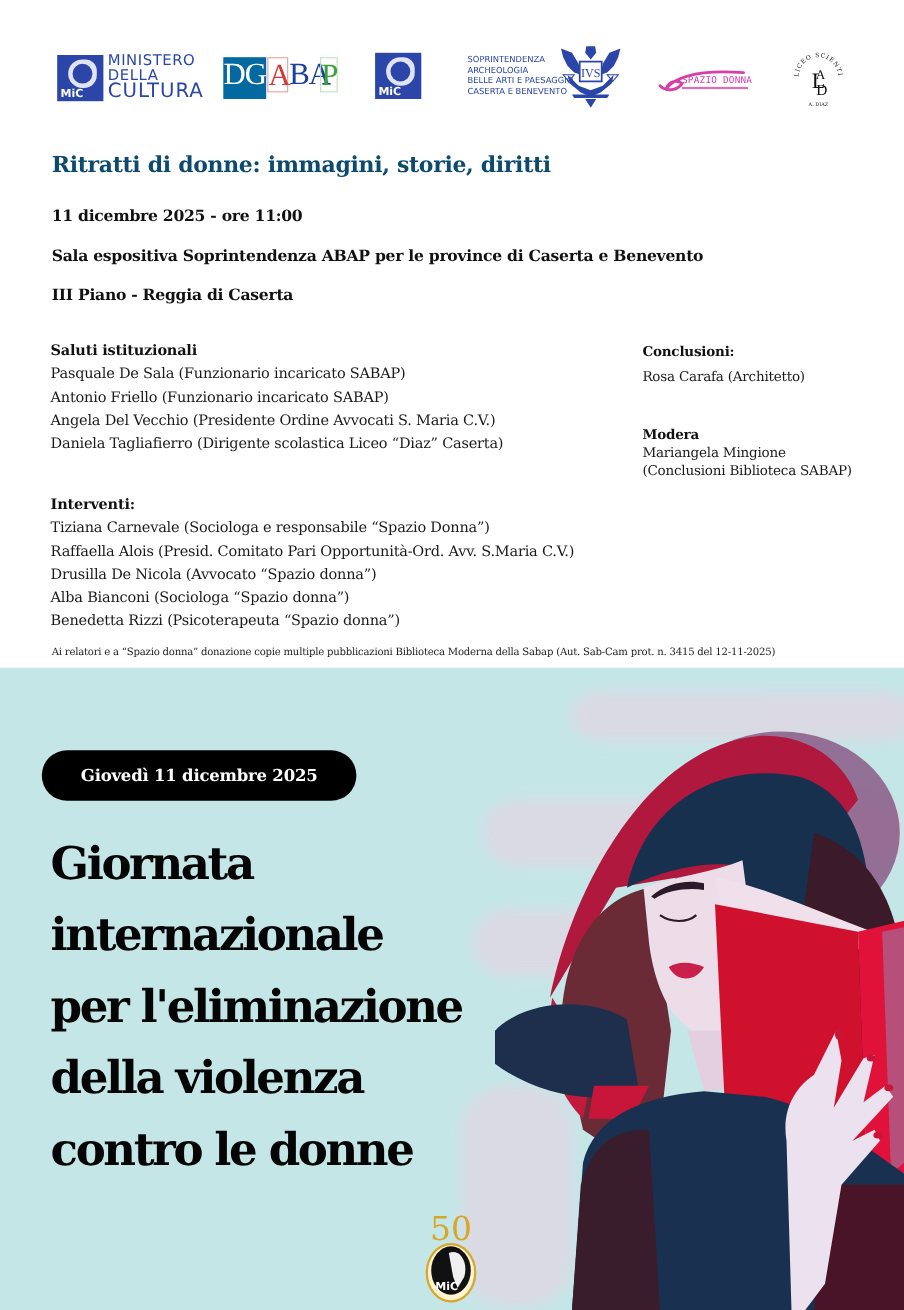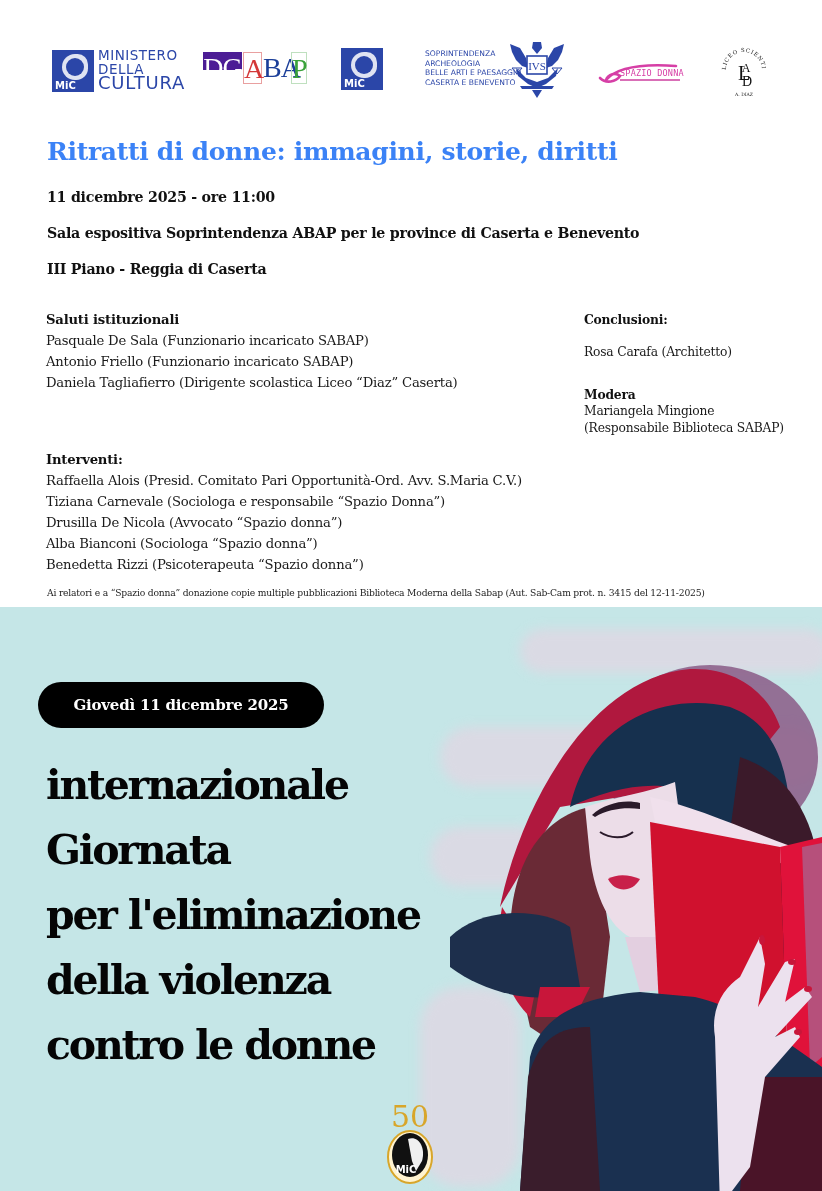--- a/index.html
+++ b/index.html
@@ -18,39 +18,39 @@
   .mic-box .head { position:absolute; left:10px; top:4px; width:26px; height:26px; border-radius:50% 40% 45% 50%; background:#ffffff; opacity:0.85; }
   .mic-box .head2 { position:absolute; left:14px; top:8px; width:18px; height:18px; border-radius:50%; background:#2b46a8; }
 
   .logo-min { left:52px; top:12px; }
   .logo-min .lines { position:absolute; left:46px; top:-2px; color:#2b46a8; font-family:"DejaVu Sans", sans-serif; line-height:14px; white-space:nowrap; }
   .logo-min .l1 { font-size:13.5px; letter-spacing:0.5px; }
   .logo-min .l2 { font-size:13.5px; letter-spacing:0.5px; }
   .logo-min .l3 { font-size:18px; letter-spacing:0.8px; }
 
   .logo-dg { left:203px; top:14px; height:32px; width:100px; }
-  .logo-dg .dg { position:absolute; left:0; top:0; width:39px; height:18px; background:#4c1d95; color:#fff; font-family:"Liberation Serif", serif; font-size:28px; line-height:32px; text-align:center; letter-spacing:-1px; }
+  .logo-dg .dg { position:absolute; left:0; top:0; width:39px; height:38px; background:#0369a1; color:#fff; font-family:"Liberation Serif", serif; font-size:28px; line-height:32px; text-align:center; letter-spacing:-1px; }
   .logo-dg .a1 { position:absolute; left:40px; top:0; width:19px; height:32px; border:1px solid #e9a0a0; color:#d43838; font-family:"Liberation Serif", serif; font-size:28px; line-height:32px; text-align:center; }
   .logo-dg .b { position:absolute; left:60px; top:0; color:#1c3f99; font-family:"Liberation Serif", serif; font-size:28px; line-height:32px; letter-spacing:-1px; }
   .logo-dg .p { position:absolute; left:88px; top:0; width:16px; height:32px; border:1px solid #bfe0bf; color:#3aa23a; font-family:"Liberation Serif", serif; font-size:28px; line-height:32px; text-align:center; }
 
   .logo-sop { left:341px; top:10px; }
   .logo-sop .lines { position:absolute; left:48px; top:1px; color:#2b46a8; font-family:"DejaVu Sans", sans-serif; font-size:7.6px; line-height:9.6px; white-space:nowrap;margin-left:36px; }
 
   .logo-ivs { left:506px; top:0px; width:62px; height:62px; }
   .ivs-svg { width:62px; height:62px; }
 
   .logo-spazio { left:598px; top:20px; width:90px; height:30px; }
   .logo-spazio .txt { position:absolute; left:22px; top:10px; color:#d63fa6; font-family:"DejaVu Sans Mono", monospace; font-size:8.5px; letter-spacing:0.2px; white-space:nowrap; }
   .logo-spazio .sub { position:absolute; left:22px; top:21px; width:60px; height:1.5px; background:#d96fb7; }
 
   .logo-liceo { left:718px; top:4px; width:52px; height:56px; }
 
   
-  .title { position:absolute; left:47px; top:137px; font-family:"DejaVu Serif", serif; font-weight:bold; font-size:25px; letter-spacing:-0.3px; color:#3b82f6; white-space:nowrap; }
+  .title { position:absolute; left:47px; top:137px; font-family:"DejaVu Serif", serif; font-weight:bold; font-size:20px; letter-spacing:-0.3px; color:#0c4a6e; white-space:nowrap; }
   .info { position:absolute; left:47px; font-family:"DejaVu Serif", serif; font-weight:bold; font-size:14.2px; color:#111; white-space:nowrap; letter-spacing:-0.25px; }
   .info.date { top:189px; }
   .info.sala { top:225px; }
   .info.piano { top:261px; }
 
   .col { position:absolute; font-family:"DejaVu Serif", serif; font-size:13.2px; line-height:21px; color:#1a1a1a; white-space:nowrap; letter-spacing:-0.2px; }
   .col .h { font-weight:bold; color:#111; }
   .col-saluti { left:46px; top:309px; }
   .col-interventi { left:46px; top:449px; }
   .col-right { left:584px; font-size:12.3px; line-height:17px; }
@@ -156,57 +156,58 @@
 
   <div class="title">Ritratti di donne: immagini, storie, diritti</div>
   <div class="info date">11 dicembre 2025 - ore 11:00</div>
   <div class="info sala">Sala espositiva Soprintendenza ABAP per le province di Caserta e Benevento</div>
   <div class="info piano">III Piano - Reggia di Caserta</div>
 
   <div class="col col-saluti">
     <div class="h">Saluti istituzionali</div>
     <div>Pasquale De Sala (Funzionario incaricato SABAP)</div>
     <div>Antonio Friello (Funzionario incaricato SABAP)</div>
+    <div>Angela Del Vecchio (Presidente Ordine Avvocati S. Maria C.V.)</div>
     <div>Daniela Tagliafierro (Dirigente scolastica Liceo “Diaz” Caserta)</div>
   </div>
 
   <div class="col col-right col-concl">
-    <div class="h" style="margin-bottom:16px">Conclusioni:</div>
+    <div class="h" style="margin-bottom:6px">Conclusioni:</div>
     <div>Rosa Carafa (Architetto)</div>
   </div>
 
   <div class="col col-right col-modera">
     <div class="h">Modera</div>
     <div>Mariangela Mingione</div>
-    <div>(Responsabile Biblioteca SABAP)</div>
+    <div>(Conclusioni Biblioteca SABAP)</div>
   </div>
 
   <div class="col col-interventi">
     <div class="h">Interventi:</div>
+    <div>Tiziana Carnevale (Sociologa e responsabile “Spazio Donna”)</div>
     <div>Raffaella Alois (Presid. Comitato Pari Opportunità-Ord. Avv. S.Maria C.V.)</div>
-    <div>Tiziana Carnevale (Sociologa e responsabile “Spazio Donna”)</div>
     <div>Drusilla De Nicola (Avvocato “Spazio donna”)</div>
     <div>Alba Bianconi (Sociologa “Spazio donna”)</div>
     <div>Benedetta Rizzi (Psicoterapeuta “Spazio donna”)</div>
   </div>
 
   <div class="footnote">Ai relatori e a “Spazio donna” donazione copie multiple pubblicazioni Biblioteca Moderna della Sabap (Aut. Sab-Cam prot. n. 3415 del 12-11-2025)</div>
 </div>
 
 <div class="poster">
   <div class="noise-band" style="left:520px; top:22px; width:310px; height:44px;"></div>
   <div class="noise-band" style="left:440px; top:120px; width:382px; height:60px;"></div>
   <div class="noise-band" style="left:430px; top:220px; width:120px; height:60px;"></div>
   <div class="noise-band" style="left:420px; top:380px; width:100px; height:200px;"></div>
 
   <div class="pill">Giovedì 11 dicembre 2025</div>
 
   <div class="headline">
+    <span>Giornata</span>
     <span>internazionale</span>
-    <span>Giornata</span>
     <span>per l'eliminazione</span>
     <span>della violenza</span>
     <span>contro le donne</span>
   </div>
 
   <svg class="illustration" viewBox="0 0 382 584">
 
     <ellipse cx="270" cy="150" rx="108" ry="92" fill="#8a5a86" opacity="0.85"></ellipse>
 
     <path d="M60 300 C 80 200, 150 70, 250 62 C 300 60, 330 90, 340 120 L 300 170 L 120 200 Z" fill="#b0183e"></path>

